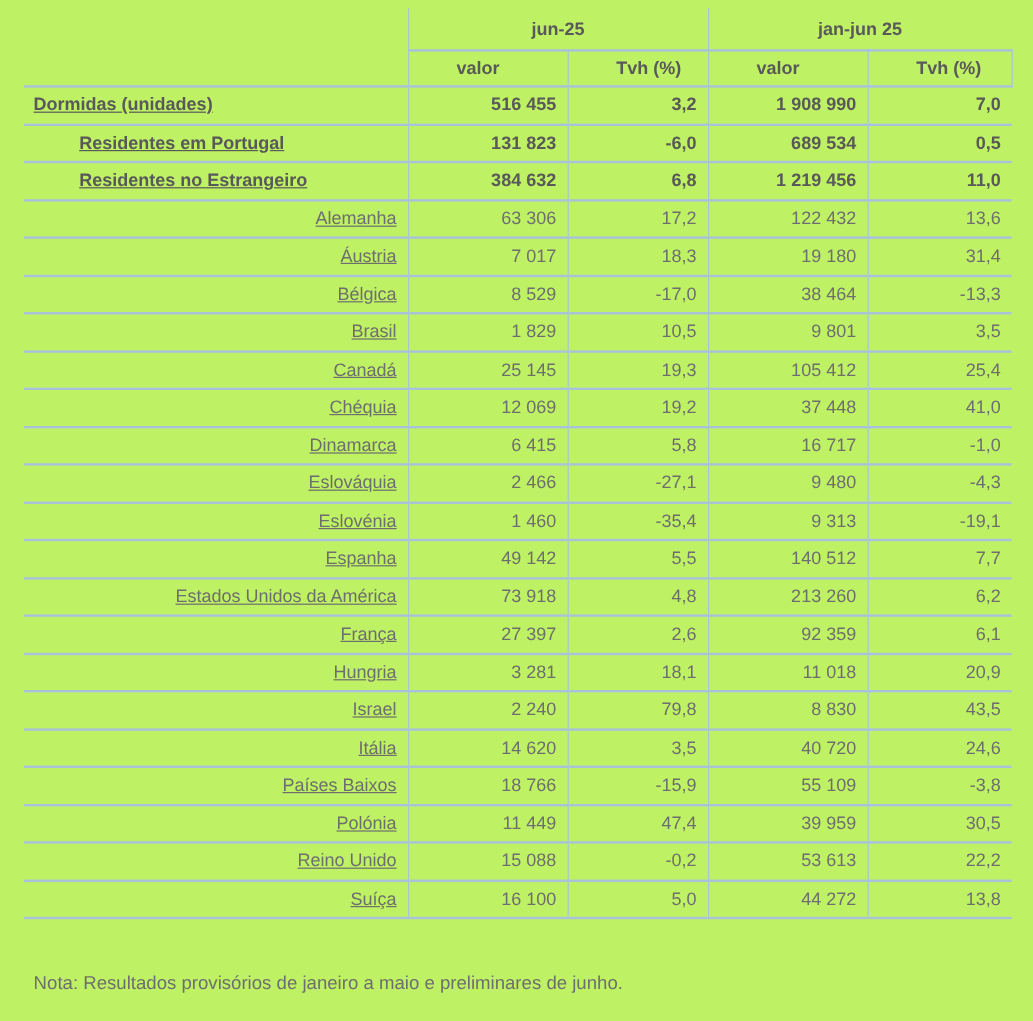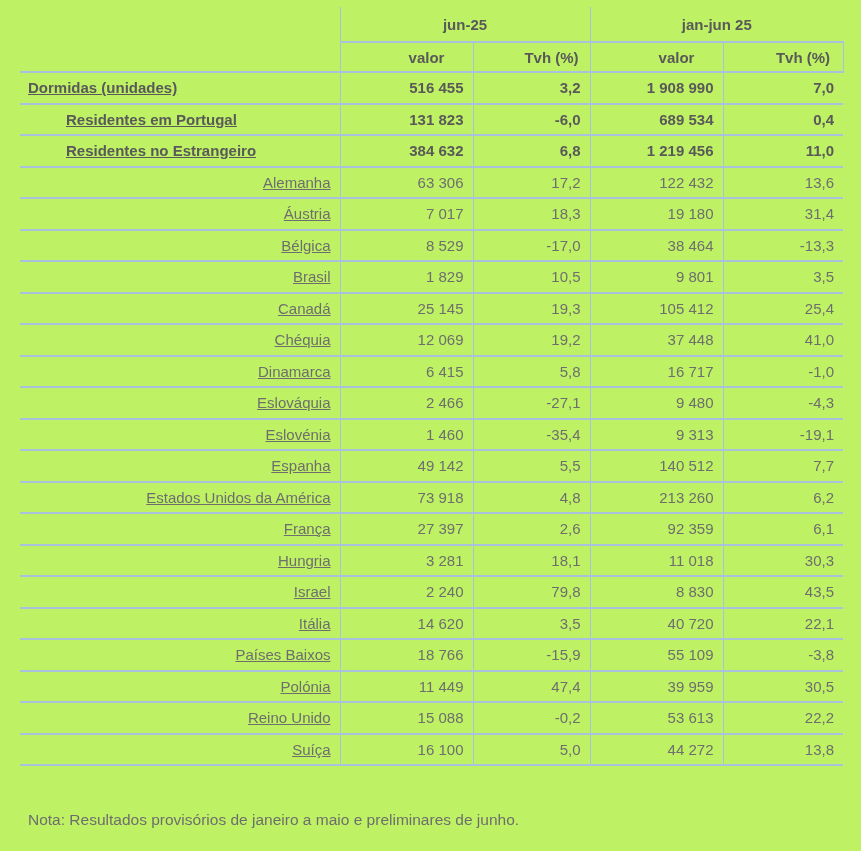--- a/index.html
+++ b/index.html
@@ -41,21 +41,21 @@
     border-right:1.5px solid var(--border-blue);
     text-align:center;vertical-align:middle;
   }
   th.group-last{border-right:none;}
 
   
   th.corner2{border-right:1.5px solid var(--border-blue);border-bottom:2px solid var(--border-blue);}
   th.sub{
     border-right:1.5px solid var(--border-blue);
     border-bottom:2px solid var(--border-blue);
-    text-align:center;vertical-align:middle;padding-left:40px;
+    text-align:left;vertical-align:middle;padding-left:40px;
   }
 
   
   tbody td{border-bottom:2px solid var(--border-blue);vertical-align:middle;}
   tbody td.label{border-right:1.5px solid var(--border-blue);text-decoration:underline;}
   tbody td.num{border-right:1.5px solid var(--border-blue);text-align:right;padding-right:9px;white-space:nowrap;}
   tbody td.num.last{border-right:none;}
 
   tr.row-total td, tr.row-subtotal td{font-weight:bold;color:var(--text-bold);}
   tr.row-total td.label{text-align:left;padding-left:8px;}
@@ -100,21 +100,21 @@
           <td class="num">516 455</td>
           <td class="num">3,2</td>
           <td class="num">1 908 990</td>
           <td class="num last">7,0</td>
         </tr>
         <tr class="row-subtotal">
           <td class="label">Residentes em Portugal</td>
           <td class="num">131 823</td>
           <td class="num">-6,0</td>
           <td class="num">689 534</td>
-          <td class="num last">0,4</td>
+          <td class="num last">0,5</td>
         </tr>
         <tr class="row-subtotal">
           <td class="label">Residentes no Estrangeiro</td>
           <td class="num">384 632</td>
           <td class="num">6,8</td>
           <td class="num">1 219 456</td>
           <td class="num last">11,0</td>
         </tr>
         <tr class="row-country">
           <td class="label">Alemanha</td>
@@ -198,35 +198,35 @@
           <td class="num">27 397</td>
           <td class="num">2,6</td>
           <td class="num">92 359</td>
           <td class="num last">6,1</td>
         </tr>
         <tr class="row-country">
           <td class="label">Hungria</td>
           <td class="num">3 281</td>
           <td class="num">18,1</td>
           <td class="num">11 018</td>
-          <td class="num last">30,3</td>
+          <td class="num last">20,9</td>
         </tr>
         <tr class="row-country">
           <td class="label">Israel</td>
           <td class="num">2 240</td>
           <td class="num">79,8</td>
           <td class="num">8 830</td>
           <td class="num last">43,5</td>
         </tr>
         <tr class="row-country">
           <td class="label">Itália</td>
           <td class="num">14 620</td>
           <td class="num">3,5</td>
           <td class="num">40 720</td>
-          <td class="num last">22,1</td>
+          <td class="num last">24,6</td>
         </tr>
         <tr class="row-country">
           <td class="label">Países Baixos</td>
           <td class="num">18 766</td>
           <td class="num">-15,9</td>
           <td class="num">55 109</td>
           <td class="num last">-3,8</td>
         </tr>
         <tr class="row-country">
           <td class="label">Polónia</td>

